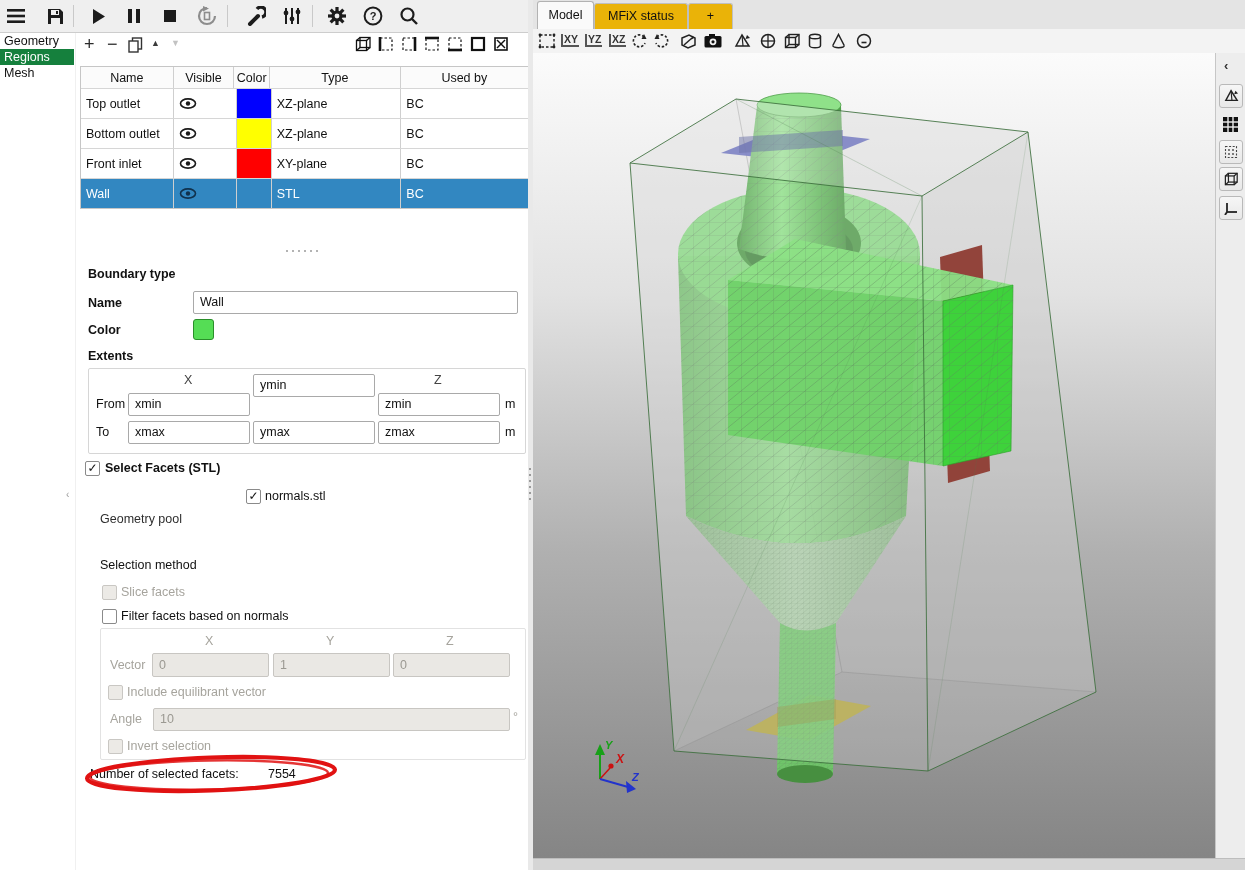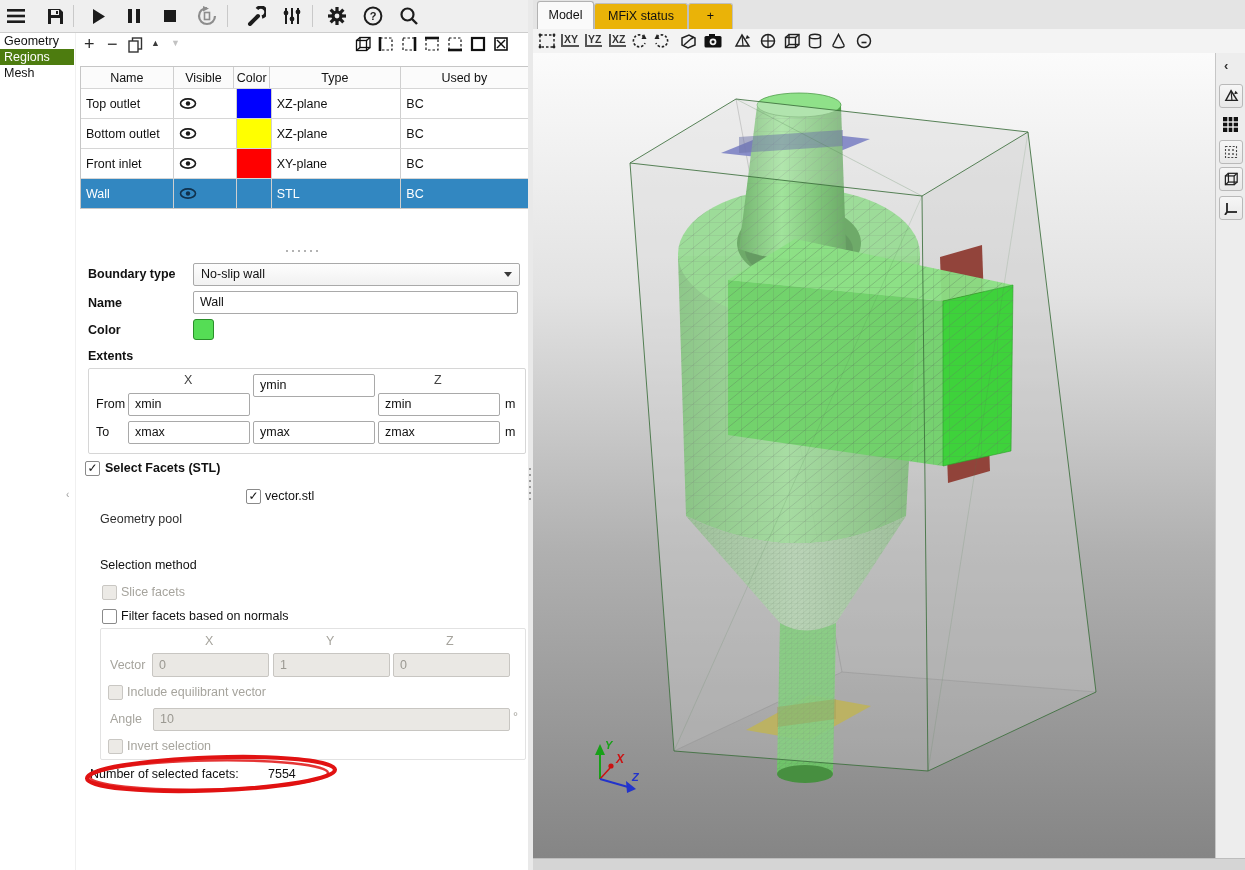--- a/index.html
+++ b/index.html
@@ -7,21 +7,21 @@
        font-family:"Liberation Sans",sans-serif;color:#111;font-size:12.5px}
   .abs{position:absolute}
   .lbl{white-space:nowrap;font-size:12.5px}
   .bold{font-weight:bold}
   .gray{color:#a6a49d}
   .topbar{left:0;top:0;width:528px;height:32px;background:#efefef;border-bottom:1px solid #cdcdcd}
   .vsep{width:1px;height:22px;background:#c9c9c9;top:5px}
   .icon{display:flex;align-items:center;justify-content:center}
   .nav{left:0;top:33px;width:75px;height:837px;background:#fff;border-right:1px solid #f0f0f0}
   .navitem{left:0;width:70px;height:16px;padding-left:4px;line-height:16px;cursor:default}
-  .navitem.sel{background:#4d7c0f;color:#fdfdfd}
+  .navitem.sel{background:#15803d;color:#fdfdfd}
   .card{border:1px solid #c6c6c6;background:#fff}
   .trow{display:flex;border-bottom:1px solid #d6d6d6;height:29px;align-items:stretch}
   .tcell{border-right:1px solid #cfcfcf;display:flex;align-items:center;padding-left:5px;overflow:hidden}
   .tcell:last-child{border-right:none}
   .thead .tcell{justify-content:center;padding-left:0;background:#fbfbfb}
   .trow.sel{background:#3287c1;color:#fff}
   .combo{background:linear-gradient(#fdfdfd,#f1f1f1);border:1px solid #a9a9a9;border-radius:2px}
   .combo .val{position:absolute;left:7px;top:3px}
   .chev{position:absolute;right:7px;top:8px;width:0;height:0;border-left:4px solid transparent;
         border-right:4px solid transparent;border-top:5px solid #3a3a3a}
@@ -288,24 +288,20 @@
   <div class="abs" style="left:286px;top:250px;width:34px;height:3px;display:flex;gap:4px">
     <i style="width:2px;height:2px;background:#9a9a9a;border-radius:50%"></i>
       <i style="width:2px;height:2px;background:#9a9a9a;border-radius:50%"></i>
       <i style="width:2px;height:2px;background:#9a9a9a;border-radius:50%"></i>
       <i style="width:2px;height:2px;background:#9a9a9a;border-radius:50%"></i>
       <i style="width:2px;height:2px;background:#9a9a9a;border-radius:50%"></i>
       <i style="width:2px;height:2px;background:#9a9a9a;border-radius:50%"></i>
   </div>
 
   <div class="abs lbl bold" style="left:88px;top:267px">Boundary type</div>
-  <div class="abs combo" style="left:193px;top:263px;width:325px;height:21px">
-    <span class="val lbl">No-slip wall</span>
-    <span class="chev"></span>
-  </div>
 
   <div class="abs lbl bold" style="left:88px;top:296px">Name</div>
   <div class="abs input" style="left:193px;top:291px;width:323px;height:21px">
     <span class="val lbl">Wall</span>
   </div>
 
   <div class="abs lbl bold" style="left:88px;top:323px">Color</div>
   <div class="abs" style="left: 193px; top: 319px; width: 19px; height: 19px; border: 1px solid rgb(42, 143, 42); border-radius: 3px; background-color: rgb(85, 221, 85);"></div>
 
   <div class="abs lbl bold" style="left:88px;top:349px">Extents</div>
@@ -333,21 +329,21 @@
     </div>
   <div class="abs input" style="left:378px;top:421px;width:120px;height:21px">
       <span class="val lbl">zmax</span>
     </div>
   <div class="abs lbl" style="left:505px;top:425px">m</div>
 
   <div class="abs cb" style="left:85px;top:461px">✓</div>
   <div class="abs lbl bold" style="left:105px;top:461px">Select Facets (STL)</div>
 
   <div class="abs cb" style="left:246px;top:489px">✓</div>
-  <div class="abs lbl" style="left:265px;top:489px">vector.stl</div>
+  <div class="abs lbl" style="left:265px;top:489px">normals.stl</div>
 
   <div class="abs lbl" style="left:100px;top:512px;color:#2e2e2e">Geometry pool</div>
 
   <div class="abs lbl" style="left:100px;top:558px">Selection method</div>
 
   <div class="abs cb dis" style="left:102px;top:585px"></div>
   <div class="abs lbl gray" style="left:121px;top:585px">Slice facets</div>
 
   <div class="abs cb" style="left:102px;top:609px"></div>
   <div class="abs lbl" style="left:121px;top:609px">Filter facets based on normals</div>

